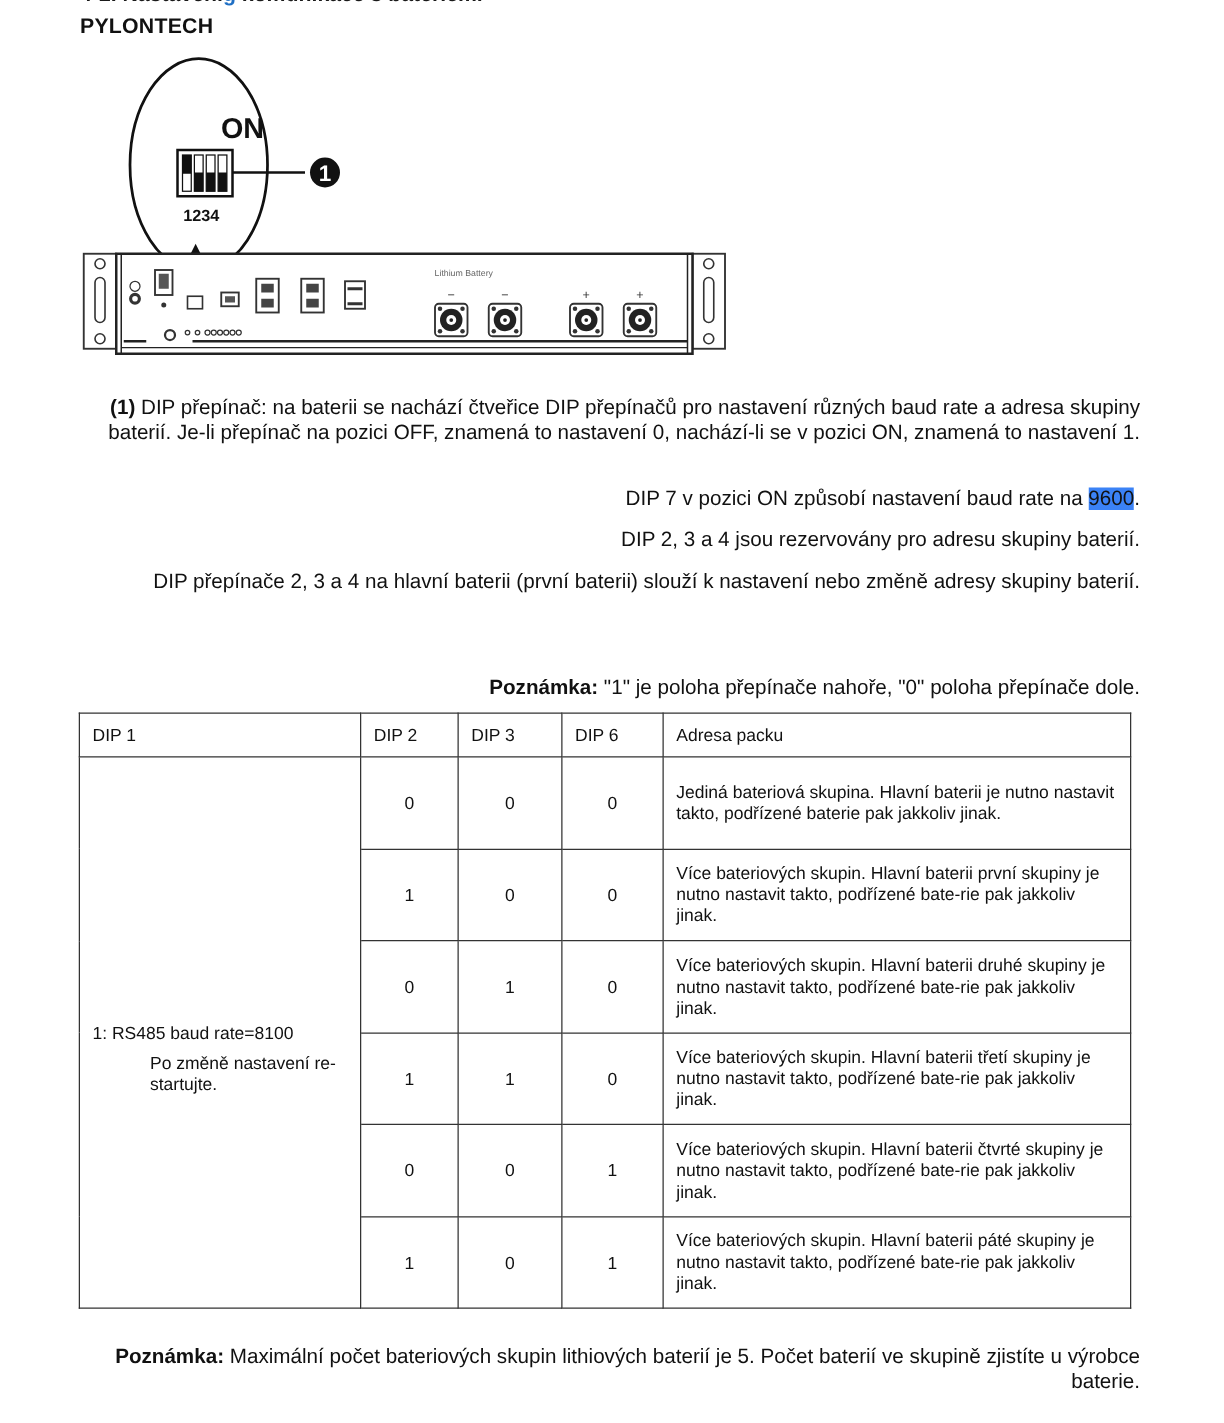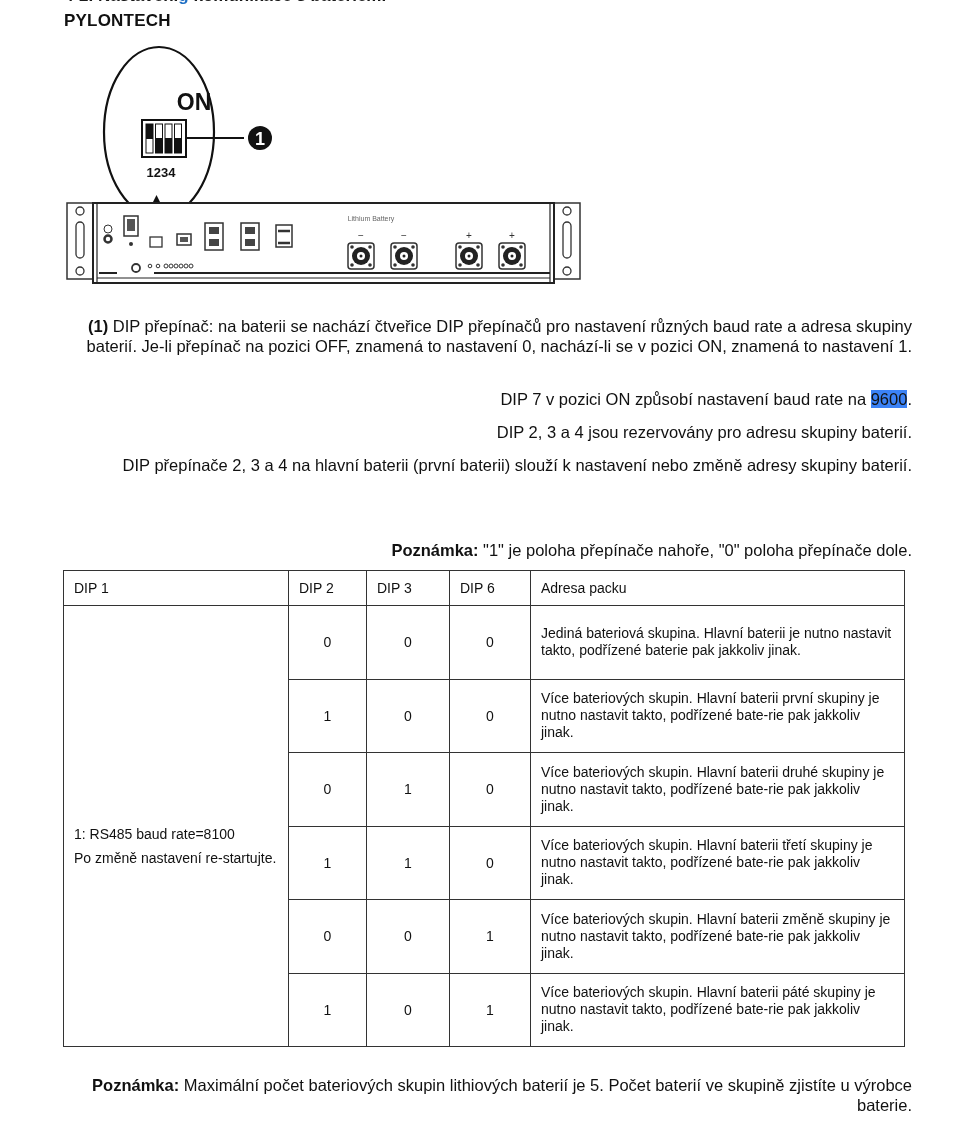--- a/index.html
+++ b/index.html
@@ -12,21 +12,21 @@
   .para { position: absolute; left: 64px; width: 848px; font-size: 16.5px; line-height: 20px; text-align: right; }
   .para b { font-weight: bold; }
   .hl { background: #3b82f6; }
   table.dip { position: absolute; left: 63px; top: 570px; width: 842px; border-collapse: collapse; font-size: 14px; }
   table.dip td { border: 1.3px solid #333; padding: 0 10px; vertical-align: middle; }
   table.dip tr.head td { height: 34px; }
   table.dip tr.row td { height: 72.5px; }
   table.dip td.num { text-align: center; }
   table.dip td.desc { line-height: 17px; padding-left: 10px; padding-right: 8px; }
   table.dip td.dip1 { vertical-align: middle; line-height: 19px; padding-top: 40px; }
-  .dip1-line2 { margin-top: 6px; line-height: 17px; }
+  .dip1-line2 { margin-top: 6px; line-height: 17px; margin-left: 46px; }
 </style>
 </head>
 <body>
 
 <div class="cut-heading">
   <span>4-2. Nastaveni</span><span class="blue">g</span><span> komunikace s bateriemi</span>
 </div>
 
 <div class="brand">PYLONTECH</div>
 
@@ -219,21 +219,21 @@
       <tr class="row">
         <td class="num">1</td>
         <td class="num">1</td>
         <td class="num">0</td>
         <td class="desc">Více bateriových skupin. Hlavní baterii třetí skupiny je nutno nastavit takto, podřízené bate-rie pak jakkoliv jinak.</td>
       </tr>
       <tr class="row">
         <td class="num">0</td>
         <td class="num">0</td>
         <td class="num">1</td>
-        <td class="desc">Více bateriových skupin. Hlavní baterii změně skupiny je nutno nastavit takto, podřízené bate-rie pak jakkoliv jinak.</td>
+        <td class="desc">Více bateriových skupin. Hlavní baterii čtvrté skupiny je nutno nastavit takto, podřízené bate-rie pak jakkoliv jinak.</td>
       </tr>
       <tr class="row">
         <td class="num">1</td>
         <td class="num">0</td>
         <td class="num">1</td>
         <td class="desc">Více bateriových skupin. Hlavní baterii páté skupiny je nutno nastavit takto, podřízené bate-rie pak jakkoliv jinak.</td>
       </tr>
     </tbody>
 </table>
 

